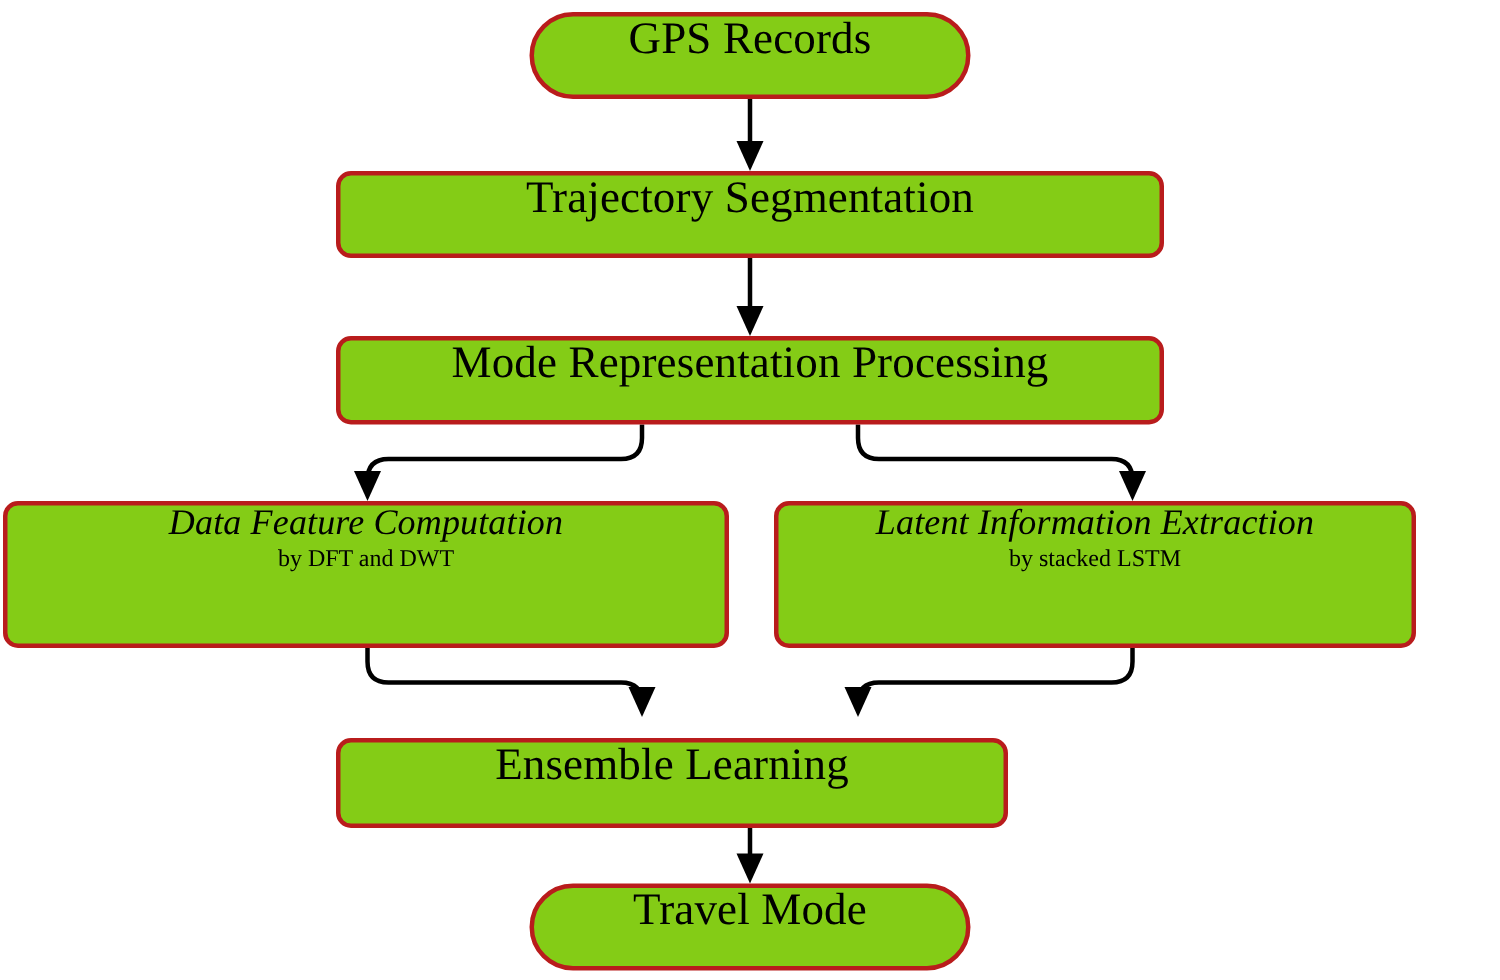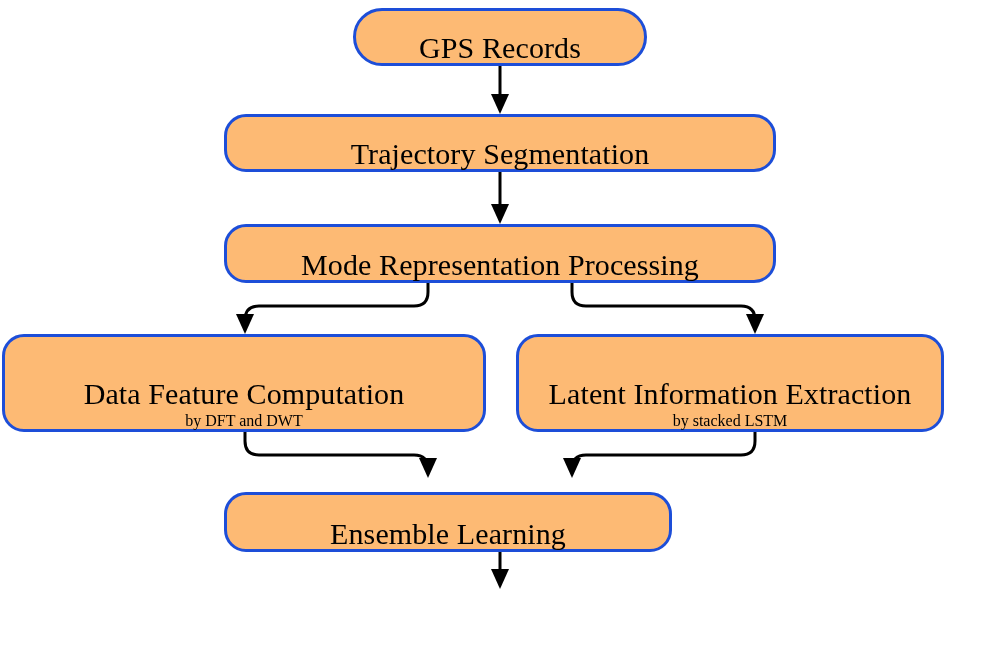--- a/index.html
+++ b/index.html
@@ -11,43 +11,43 @@
     position: relative;
     width: 1000px;
     height: 653px;
     background: #ffffff;
     font-family: "Liberation Serif", "DejaVu Serif", serif;
     overflow: hidden;
   }
   .node {
     position: absolute;
     box-sizing: border-box;
-    border: 3px solid #1d4ed8;
-    background: #fdba74;
+    border: 3px solid #b91c1c;
+    background: #84cc16;
     display: flex;
     flex-direction: column;
     align-items: center;
-    justify-content: flex-end;
+    justify-content: flex-start;
     text-align: center;
     color: #000000;
     line-height: 1.0;
   }
   .node.pill { border-radius: 999px; }
-  .node.rect { border-radius: 22px; }
+  .node.rect { border-radius: 10px; }
   .node .title {
     font-size: 30px;
     white-space: nowrap;
     letter-spacing: 0.1px;
   }
   .node .subtitle {
     font-size: 16px;
     white-space: nowrap;
     margin-top: 4px;
   }
-  .node.two-line .title { font-size: 30px; }
+  .node.two-line .title { font-size: 24px; font-style: italic; }
   svg.edges {
     position: absolute;
     left: 0;
     top: 0;
     width: 1000px;
     height: 653px;
     pointer-events: none;
   }
   svg.edges path, svg.edges line {
     fill: none;
@@ -120,14 +120,17 @@
 
   <div class="node rect two-line" style="left:516px; top:334px; width:428px; height:98px;">
     <span class="title">Latent Information Extraction</span>
     <span class="subtitle">by stacked LSTM</span>
   </div>
 
   <div class="node rect" style="left:224px; top:492px; width:448px; height:60px;">
     <span class="title">Ensemble Learning</span>
   </div>
 
+  <div class="node pill" style="left:353px; top:589px; width:294px; height:58px;">
+    <span class="title">Travel Mode</span>
+  </div>
 
 </div>
 
 </body></html>

